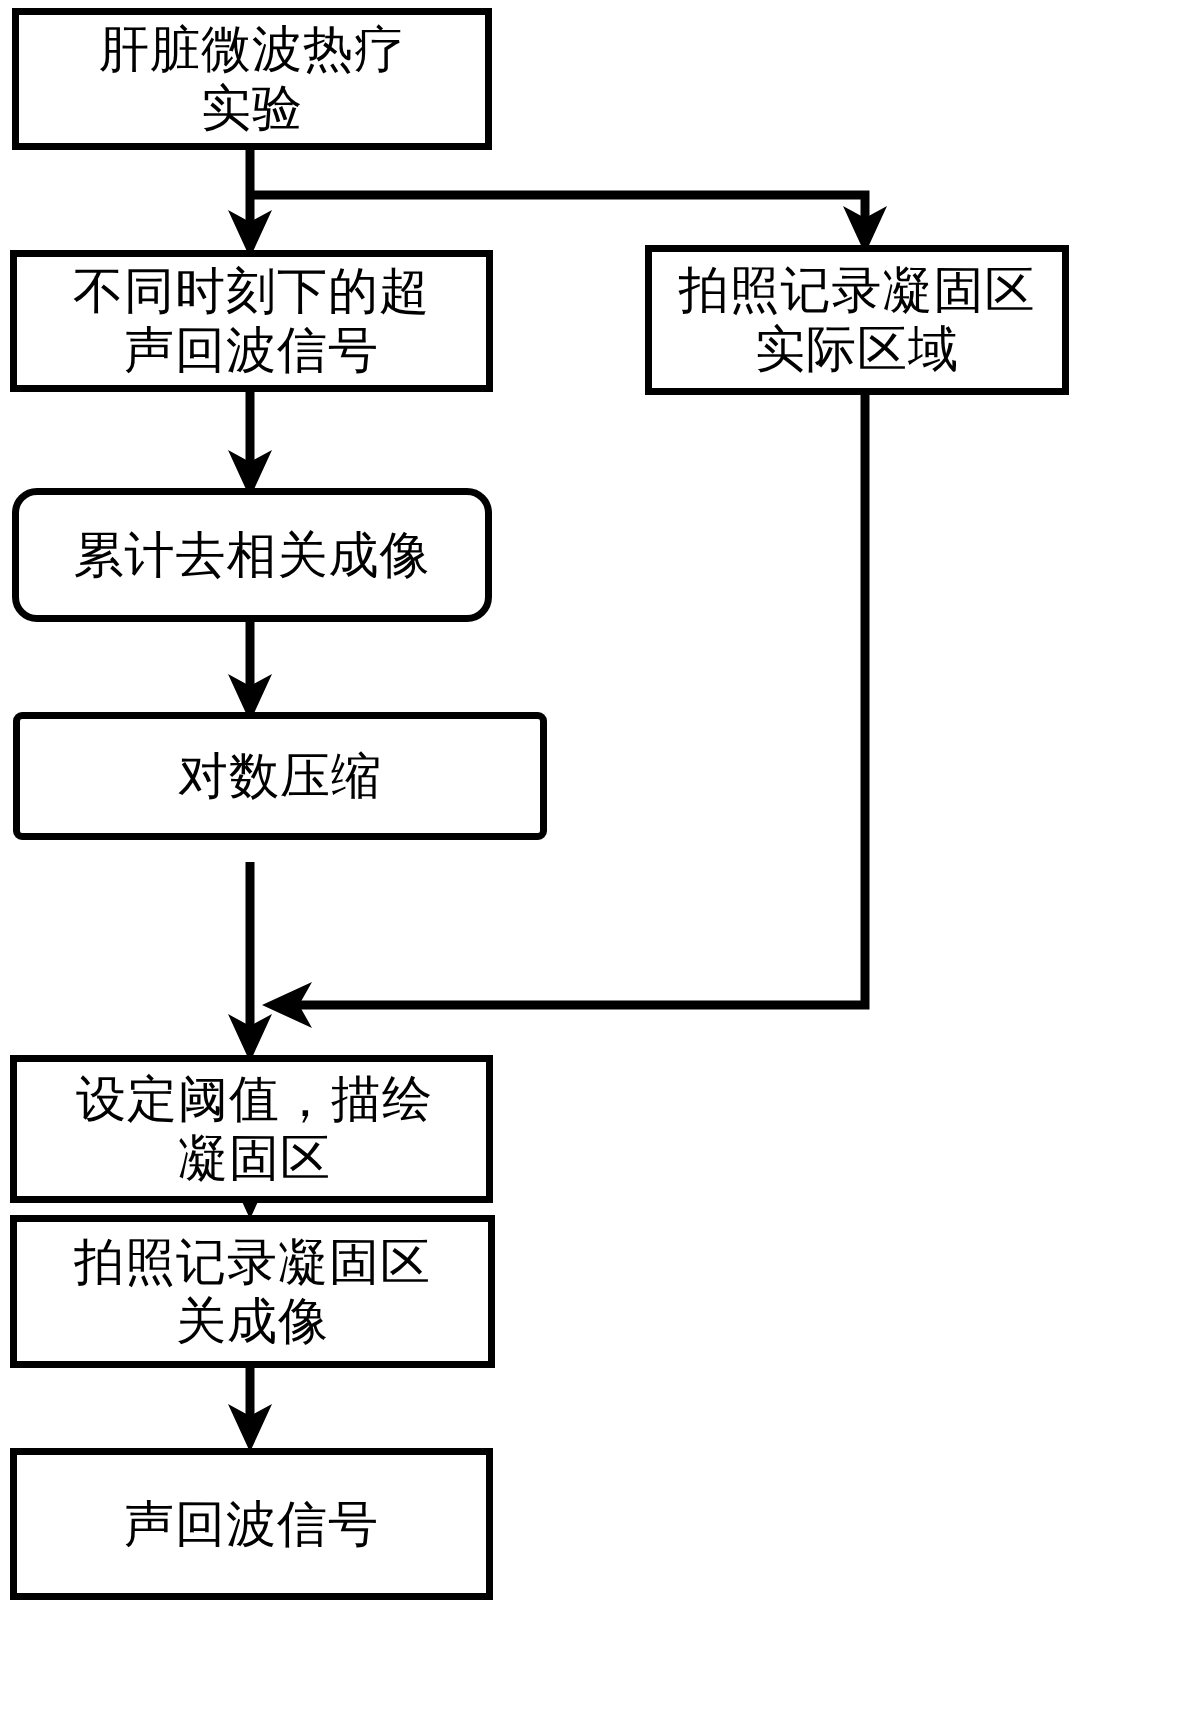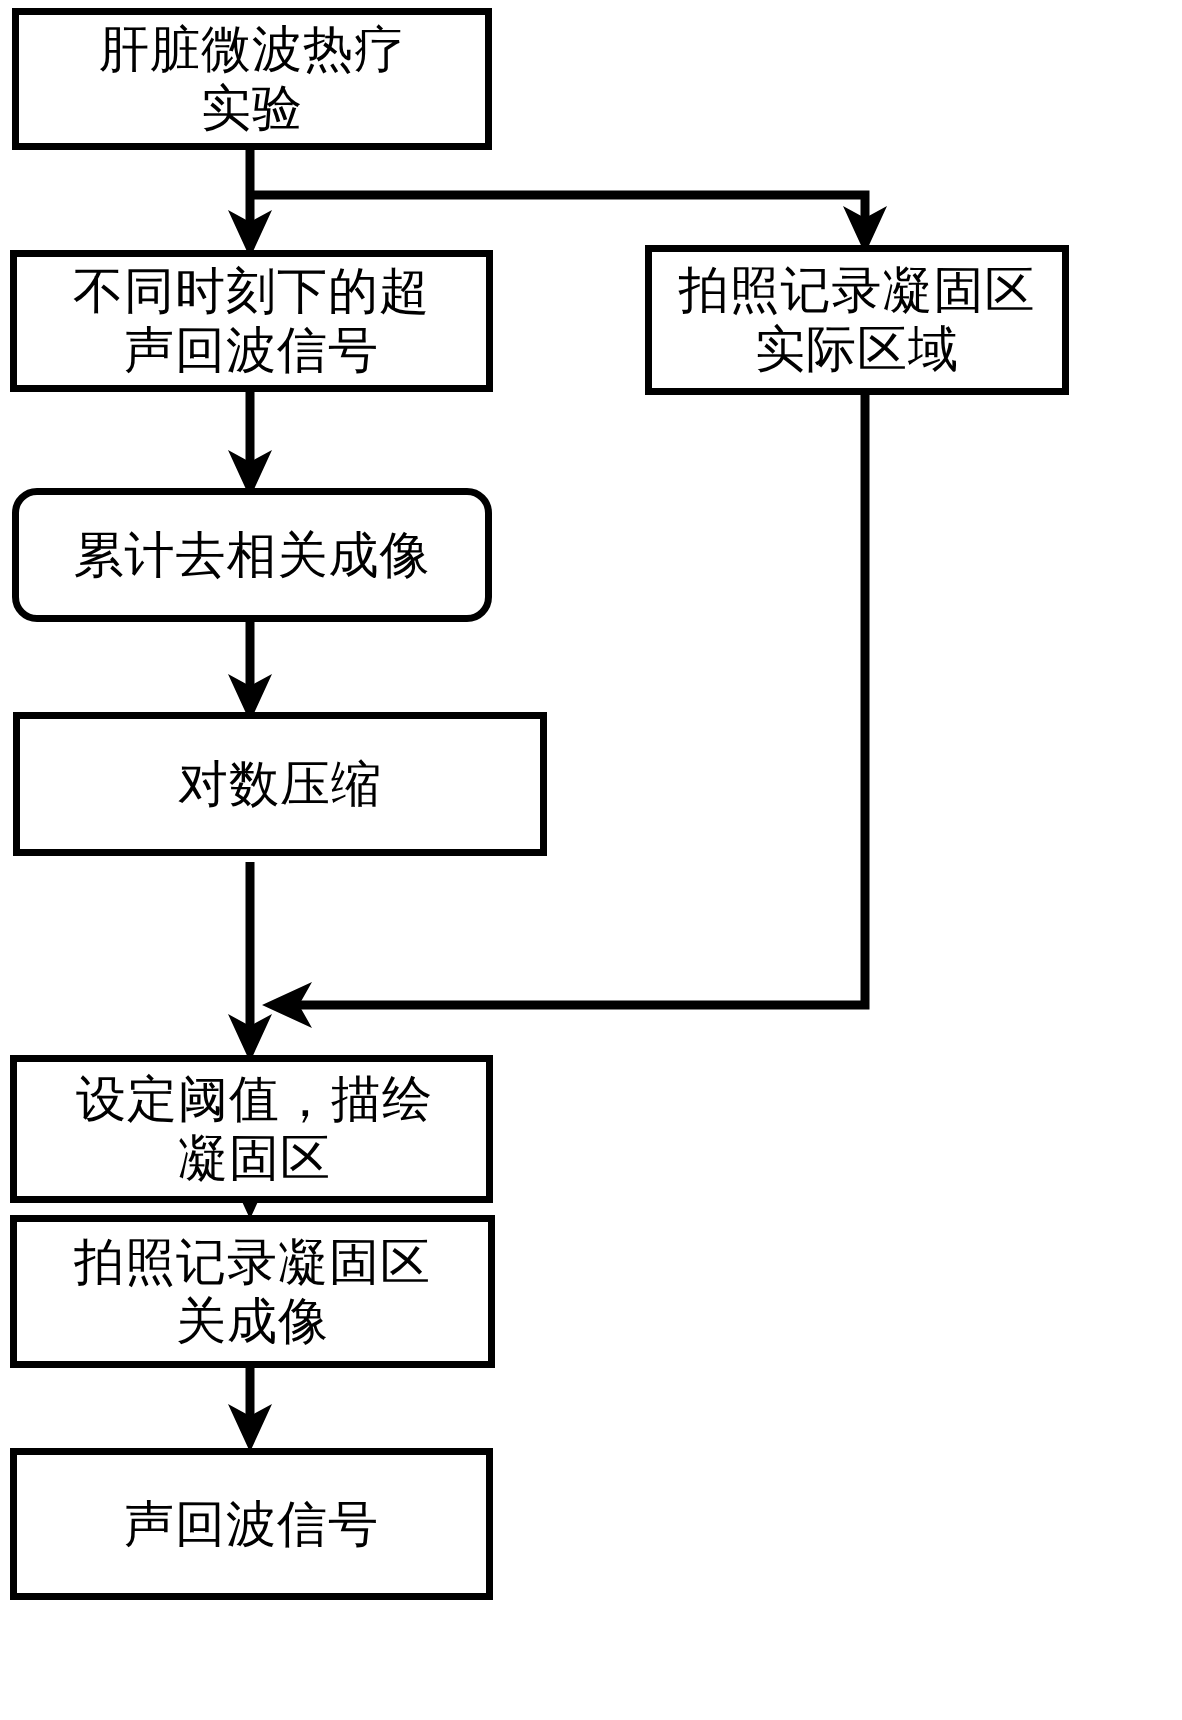--- a/index.html
+++ b/index.html
@@ -119,21 +119,21 @@
 
   <div class="node" style="left:645px; top:245px; width:424px; height:150px;">
     <span class="txt">拍照记录凝固区
 实际区域</span>
   </div>
 
   <div class="node" style="left:12px; top:488px; width:480px; height:134px;border-radius:25px;">
     <span class="txt">累计去相关成像</span>
   </div>
 
-  <div class="node" style="left:13px; top:712px; width:534px; height:144px;">
+  <div class="node" style="left:13px; top:712px; width:534px; height:128px;border-radius:9px;">
     <span class="txt">对数压缩</span>
   </div>
 
   <div class="node" style="left:10px; top:1055px; width:483px; height:148px;padding-left:12px;">
     <span class="txt">设定阈值，描绘
 凝固区</span>
   </div>
 
   <div class="node" style="left:10px; top:1215px; width:485px; height:153px;">
     <span class="txt">拍照记录凝固区

